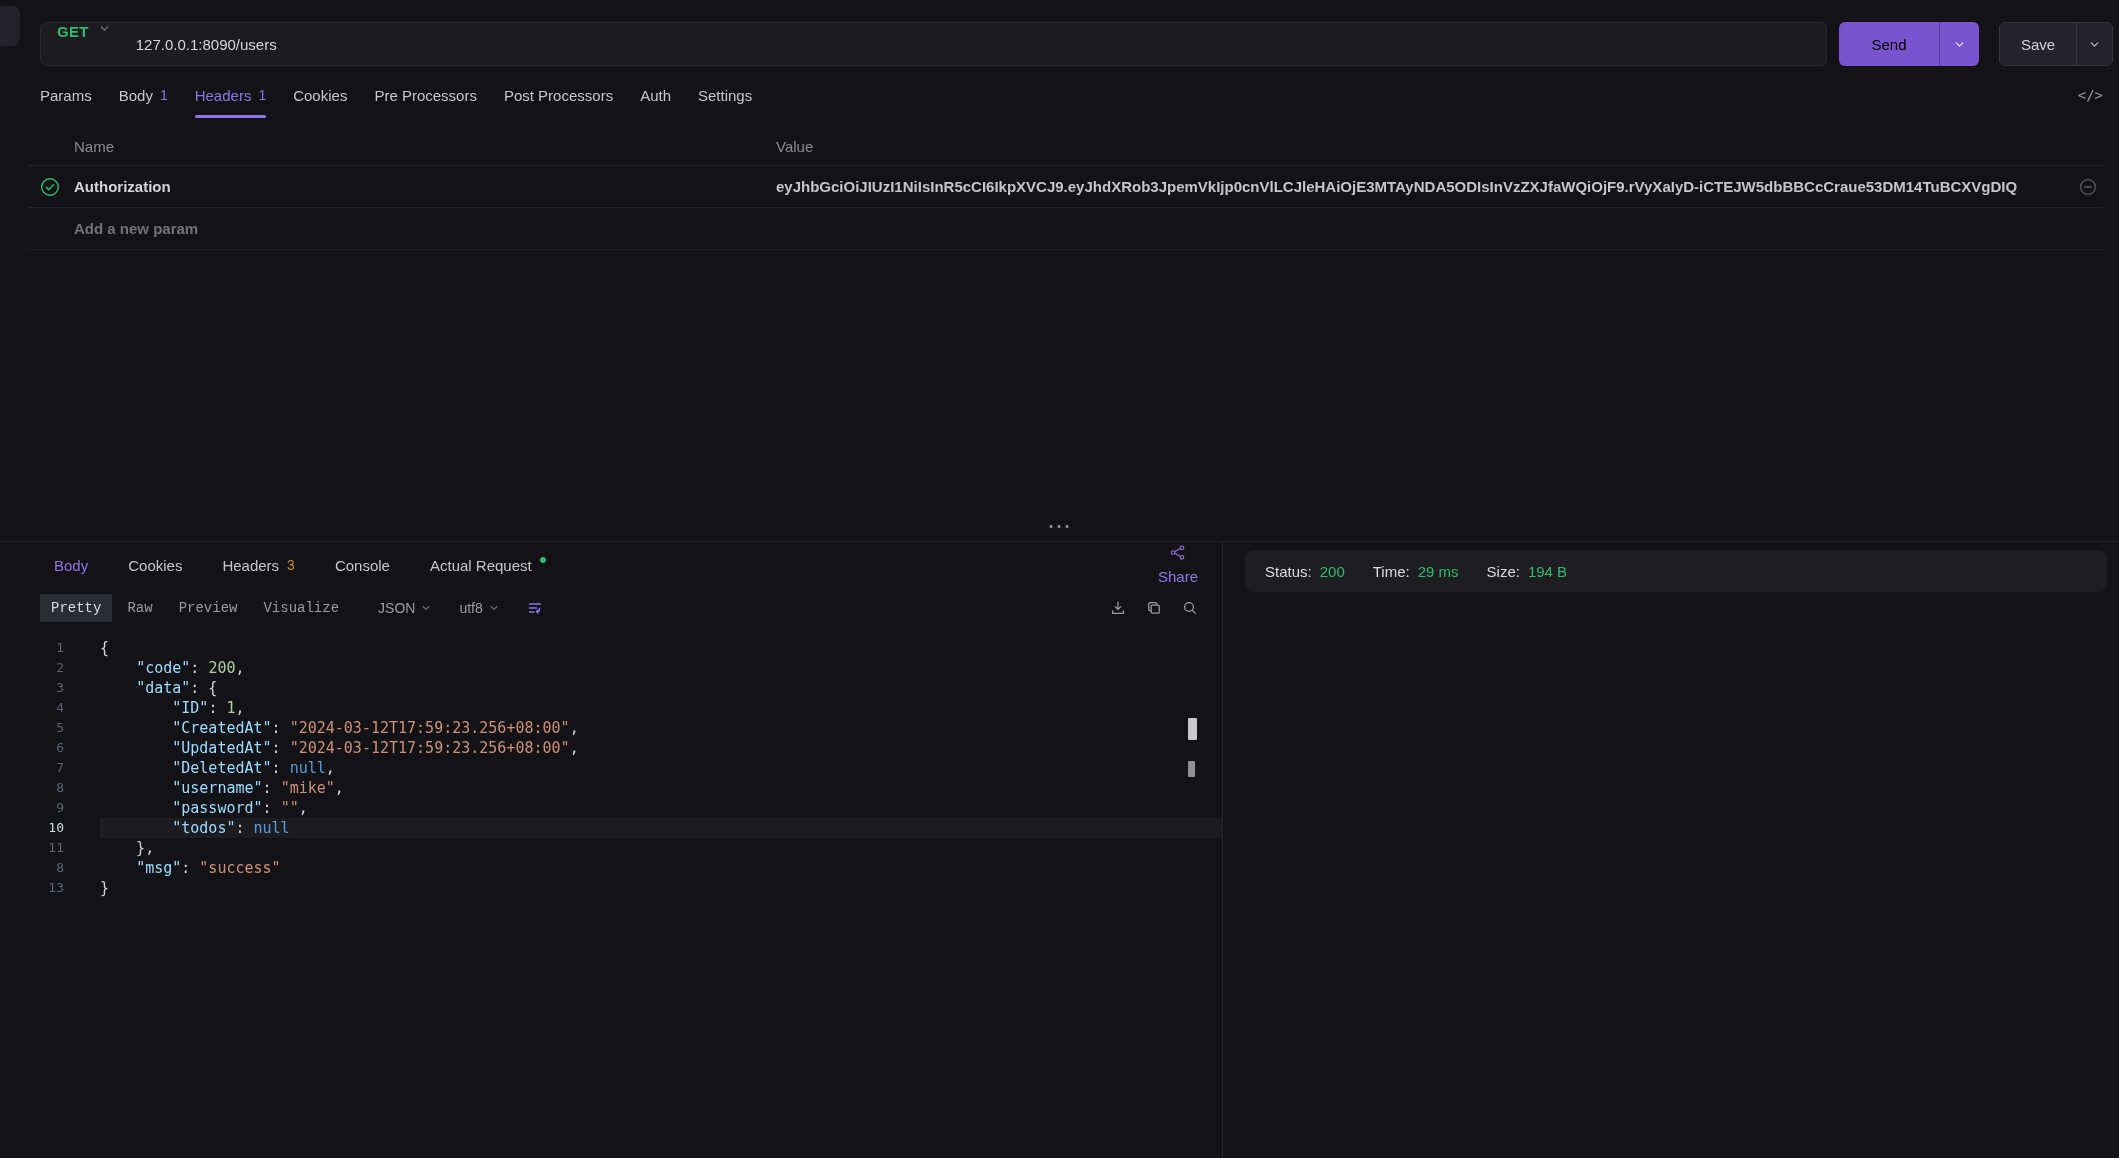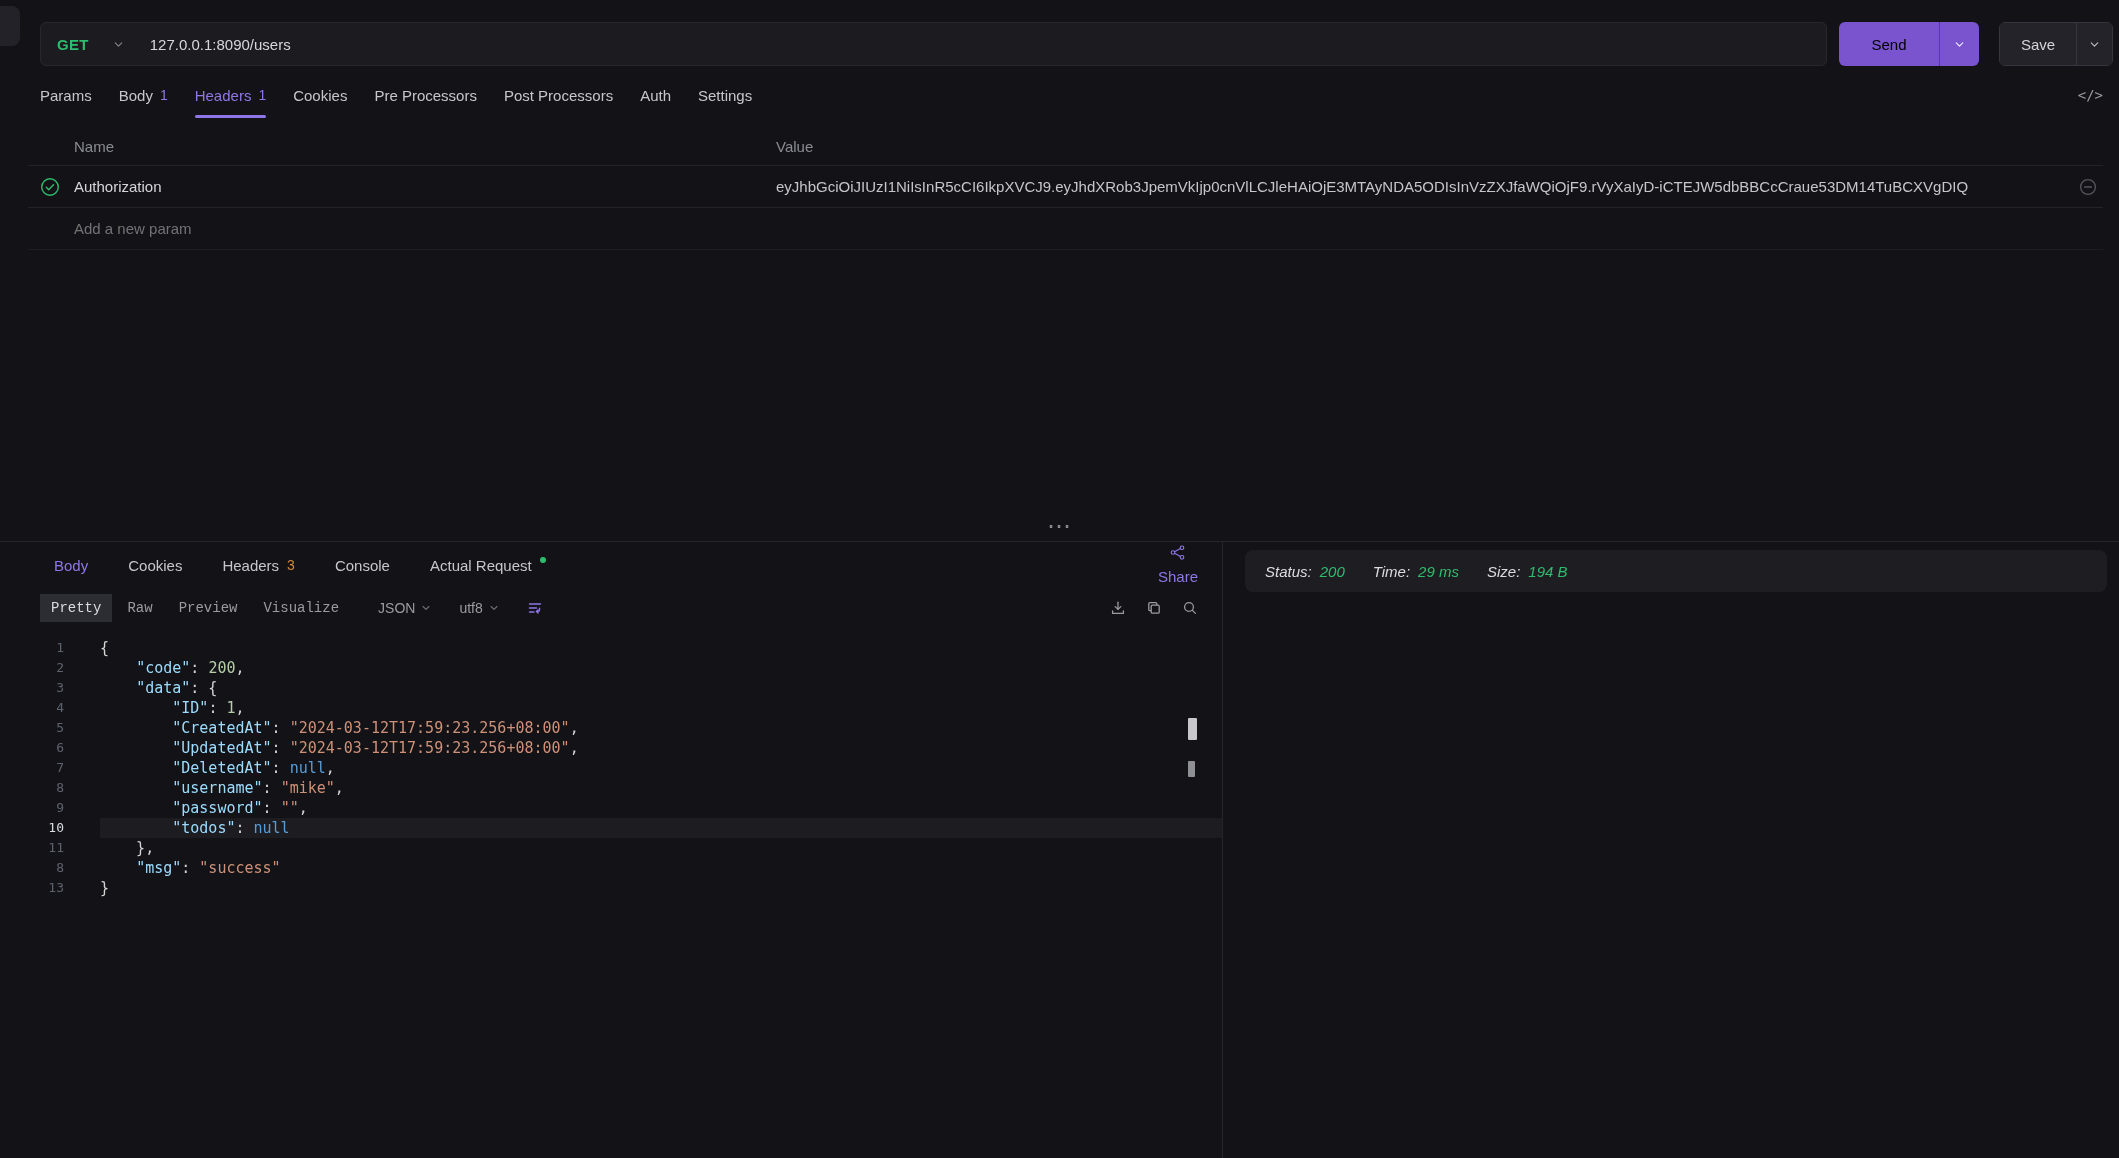--- a/index.html
+++ b/index.html
@@ -12,21 +12,21 @@
   svg { display:block; }
 
   
   .rail-notch { position:absolute; left:0; top:6px; width:20px; height:40px;
     background:#222228; border-radius:0 8px 8px 0; cursor:pointer; }
 
   
   .request-bar { position:absolute; left:40px; top:22px; width:2073px; height:44px; display:flex; }
   .url-box { flex:1; display:flex; align-items:center; background:#1b1b20;
     border:1px solid #27272e; border-radius:6px; margin-right:12px; overflow:hidden; }
-  .method-select { display:flex; align-items:center; gap:24px; padding:0 18px 0 16px; height:100%; cursor:pointer; }
+  .method-select { display:flex; align-items:flex-start; gap:10px; padding:0 18px 0 16px; height:100%; cursor:pointer; }
   .method-label { color:var(--success-green,#2dbd6e); font-weight:700; letter-spacing:.3px; }
   .chev { color:#80808a; display:flex; }
   .url-input { flex:1; background:transparent; border:none; outline:none;
     color:#d7d7db; font-size:15px; font-family:inherit; padding:0 16px 0 8px; height:100%; }
 
   .send-split { display:flex; border-radius:6px; overflow:hidden; margin-right:20px; }
   .send-main { width:100px; background:var(--send-purple,#7a53ce); color:#000000; border:none;
     font-size:15px; font-family:inherit; cursor:pointer; }
   .send-caret { width:40px; background:var(--send-purple,#7a53ce); border:none;
     border-left:1px solid rgba(0,0,0,.28); color:#efeaff;
@@ -47,21 +47,21 @@
   .tab.active::after { content:""; position:absolute; left:0; right:0; bottom:2px; height:3px;
     border-radius:2px; background:var(--accent-purple,#8f76e8); }
   .tab-count { color:var(--accent-purple,#8f76e8); font-size:14px; }
   .code-icon { margin-left:auto; font-family:"DejaVu Sans Mono",monospace; font-size:14px;
     color:#9b9ba3; cursor:pointer; }
 
   
   .headers-table { position:absolute; left:28px; right:16px; top:128px; }
   .t-head,.t-row { display:flex; align-items:center; border-bottom:1px solid #232329; }
   .t-head { height:38px; color:#8b8b93; }
-  .t-row { height:42px; }
+  .t-row { height:42px;font-weight:bold; }
   .c-check { width:46px; padding-left:12px; display:flex; align-items:center; color:var(--success-green,#2dbd6e); }
   .c-name { width:702px; }
   .name-text { color:#d6d6da; }
   .c-value { flex:1; white-space:nowrap; overflow:hidden; }
   .value-text { color:#c5c5ca; }
   .remove { margin-left:12px; margin-right:6px; display:flex; color:#565660; cursor:pointer; }
   .add-row { border-bottom:1px solid #1d1d23; cursor:text; }
   .add-text { color:#737373; }
 
   
@@ -105,21 +105,21 @@
   .tk-key { color:#9cdcfe; }
   .tk-str { color:#ce9178; }
   .tk-num { color:#b5cea8; }
   .tk-nul { color:#569cd6; }
   .tk-pun,.tk-ws { color:#d4d4d4; }
   .ruler { position:absolute; border-radius:1px; }
   .ruler.m1 { right:25px; top:90px; width:9px; height:22px; background:#c7c7cc; }
   .ruler.m2 { right:27px; top:133px; width:7px; height:16px; background:#8f8f96; }
 
   
-  .resp-right { flex:1;font-style:italic; }
+  .resp-right { flex:1; }
   .status-box { margin:8px 12px 0 22px; height:42px; background:#1d1d22; border-radius:8px;
     display:flex; align-items:center; padding:0 20px; gap:28px; }
   .sum-group { display:flex; gap:8px; white-space:nowrap; }
   .sum-label { color:#dcdce0; }
   .sum-value { color:var(--success-green,#2dbd6e); }
 </style>
 </head>
 <body>
 
 <div class="app">

